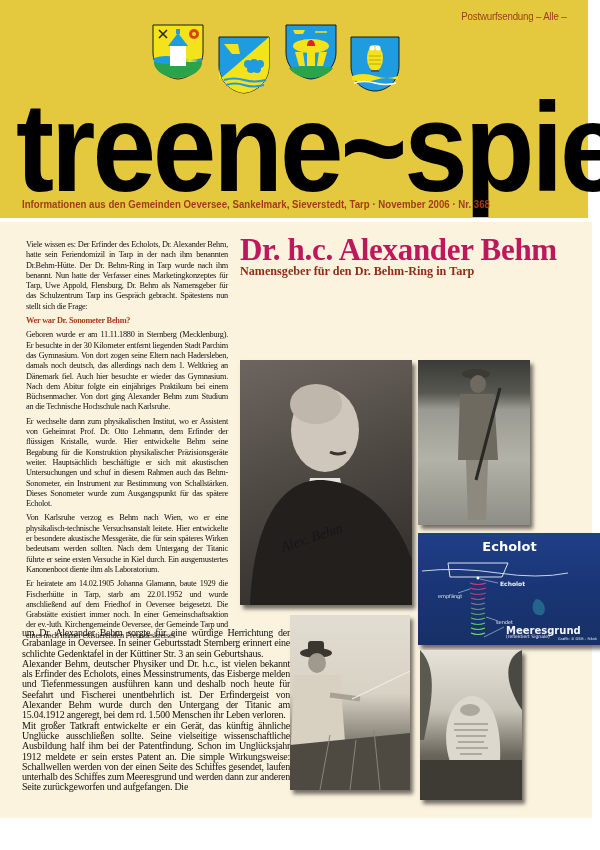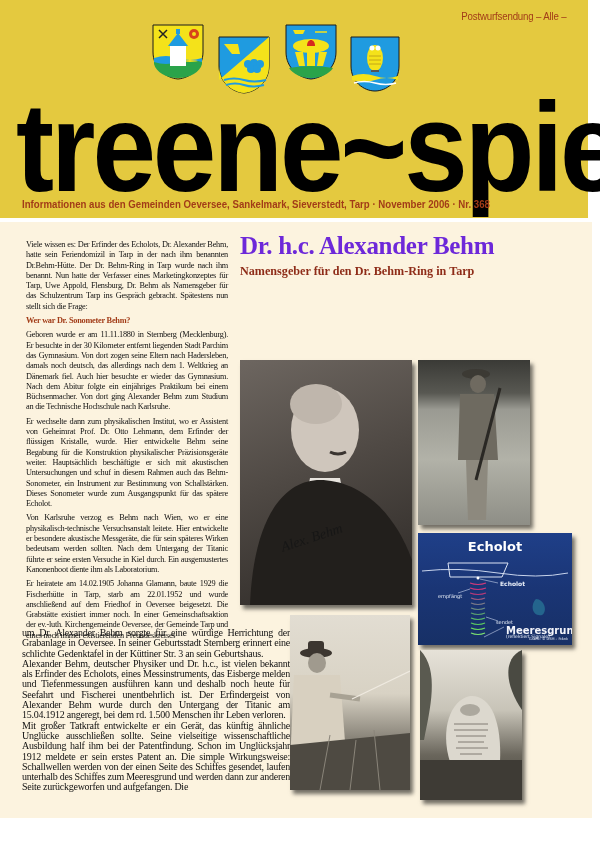--- a/index.html
+++ b/index.html
@@ -9,26 +9,26 @@
   .crest { position:absolute; }
   .masthead { position:absolute; left:16px; top:40px; width:572px; height:160px; }
   .masthead-text { position:absolute; left:0; top:0; font-family:"Liberation Sans", sans-serif; font-weight:bold; color:#000; font-size:112px; line-height:1; letter-spacing:-3px; transform:scaleX(1.02) scaleY(1.12); transform-origin:left top; white-space:nowrap; top:46px; }
   .subline { position:absolute; left:22px; top:198px; font-family:"Liberation Sans", sans-serif; font-weight:bold; font-size:10.5px; color:#a23c18; white-space:nowrap; transform:scaleX(0.92); transform-origin:left top; }
   .body-bg { position:absolute; left:0; top:222px; width:592px; height:596px; background:#fcf3df; }
   .article-text { position:absolute; left:22px; top:236px; width:210px; font-family:"Liberation Serif", serif; font-size:8.3px; line-height:10.3px; color:#111; text-align:justify; letter-spacing:-0.25px; }
   .article-text p { margin:4px; }
   .article-text .q { color:#a23c18; font-weight:bold; }
   .wide-text { position:absolute; left:22px; width:268px; font-family:"Liberation Serif", serif; font-size:10px; line-height:10.3px; color:#111; text-align:justify; letter-spacing:-0.25px; }
   .wide-text p { margin:0; }
-  .title { position:absolute; left:240px; top:232px; font-family:"Liberation Serif", serif; font-weight:bold; font-size:25px; color:#6d28d9; white-space:nowrap; letter-spacing:-0.3px; }
+  .title { position:absolute; left:240px; top:232px; font-family:"Liberation Serif", serif; font-weight:bold; font-size:31px; color:#be185d; white-space:nowrap; letter-spacing:-0.3px; }
   .subtitle { position:absolute; left:240px; top:263px; font-family:"Liberation Serif", serif; font-weight:bold; font-size:13.5px; color:#8e2c18; white-space:nowrap; transform:scaleX(0.9); transform-origin:left top; }
   .photo { position:absolute; box-shadow:3px 4px 4px rgba(0,0,0,0.55); overflow:hidden; }
   .portrait { left:240px; top:360px; width:172px; height:245px; background:linear-gradient(160deg,#6d6660 0%,#4f4944 45%,#2c2825 100%); }
   .hunter { left:418px; top:360px; width:112px; height:165px; background:linear-gradient(180deg,#3a3a36 0%,#585852 20%,#9a9a92 30%,#b2b2a8 60%,#8e8e86 100%); }
-  .echolot { left:418px; top:533px; width:154px; height:112px; background:linear-gradient(180deg,#1f3f88 0%,#1a3575 50%,#173066 100%); }
+  .echolot { left:418px; top:533px; width:183px; height:112px; background:linear-gradient(180deg,#1f3f88 0%,#1a3575 50%,#173066 100%); }
   .fisher { left:290px; top:615px; width:120px; height:175px; background:linear-gradient(180deg,#e2ddd2 0%,#d8d2c4 45%,#8a857a 70%,#5e5a52 100%); }
   .stone { left:420px; top:650px; width:102px; height:150px; background:linear-gradient(180deg,#e6e2d8 0%,#c8c4b8 40%,#6a665c 70%,#3e3b35 100%); }
   .echolot-title { position:absolute; left:0; right:0; top:6px; text-align:center; color:#fff; font-family:"DejaVu Sans", sans-serif; font-weight:bold; font-size:13px; }
   .echo-label { position:absolute; font-family:"DejaVu Sans", sans-serif; color:#e8eef8; font-size:5px; white-space:nowrap; }
   .echo-label.big { font-size:10px; font-weight:bold; color:#f2f4fa; }
   .signature { position:absolute; font-family:"Liberation Serif", serif; font-style:italic; color:#151515; font-size:14px; transform:rotate(-18deg); opacity:0.85; white-space:nowrap; }
 </style>
 </head>
 <body>
 

